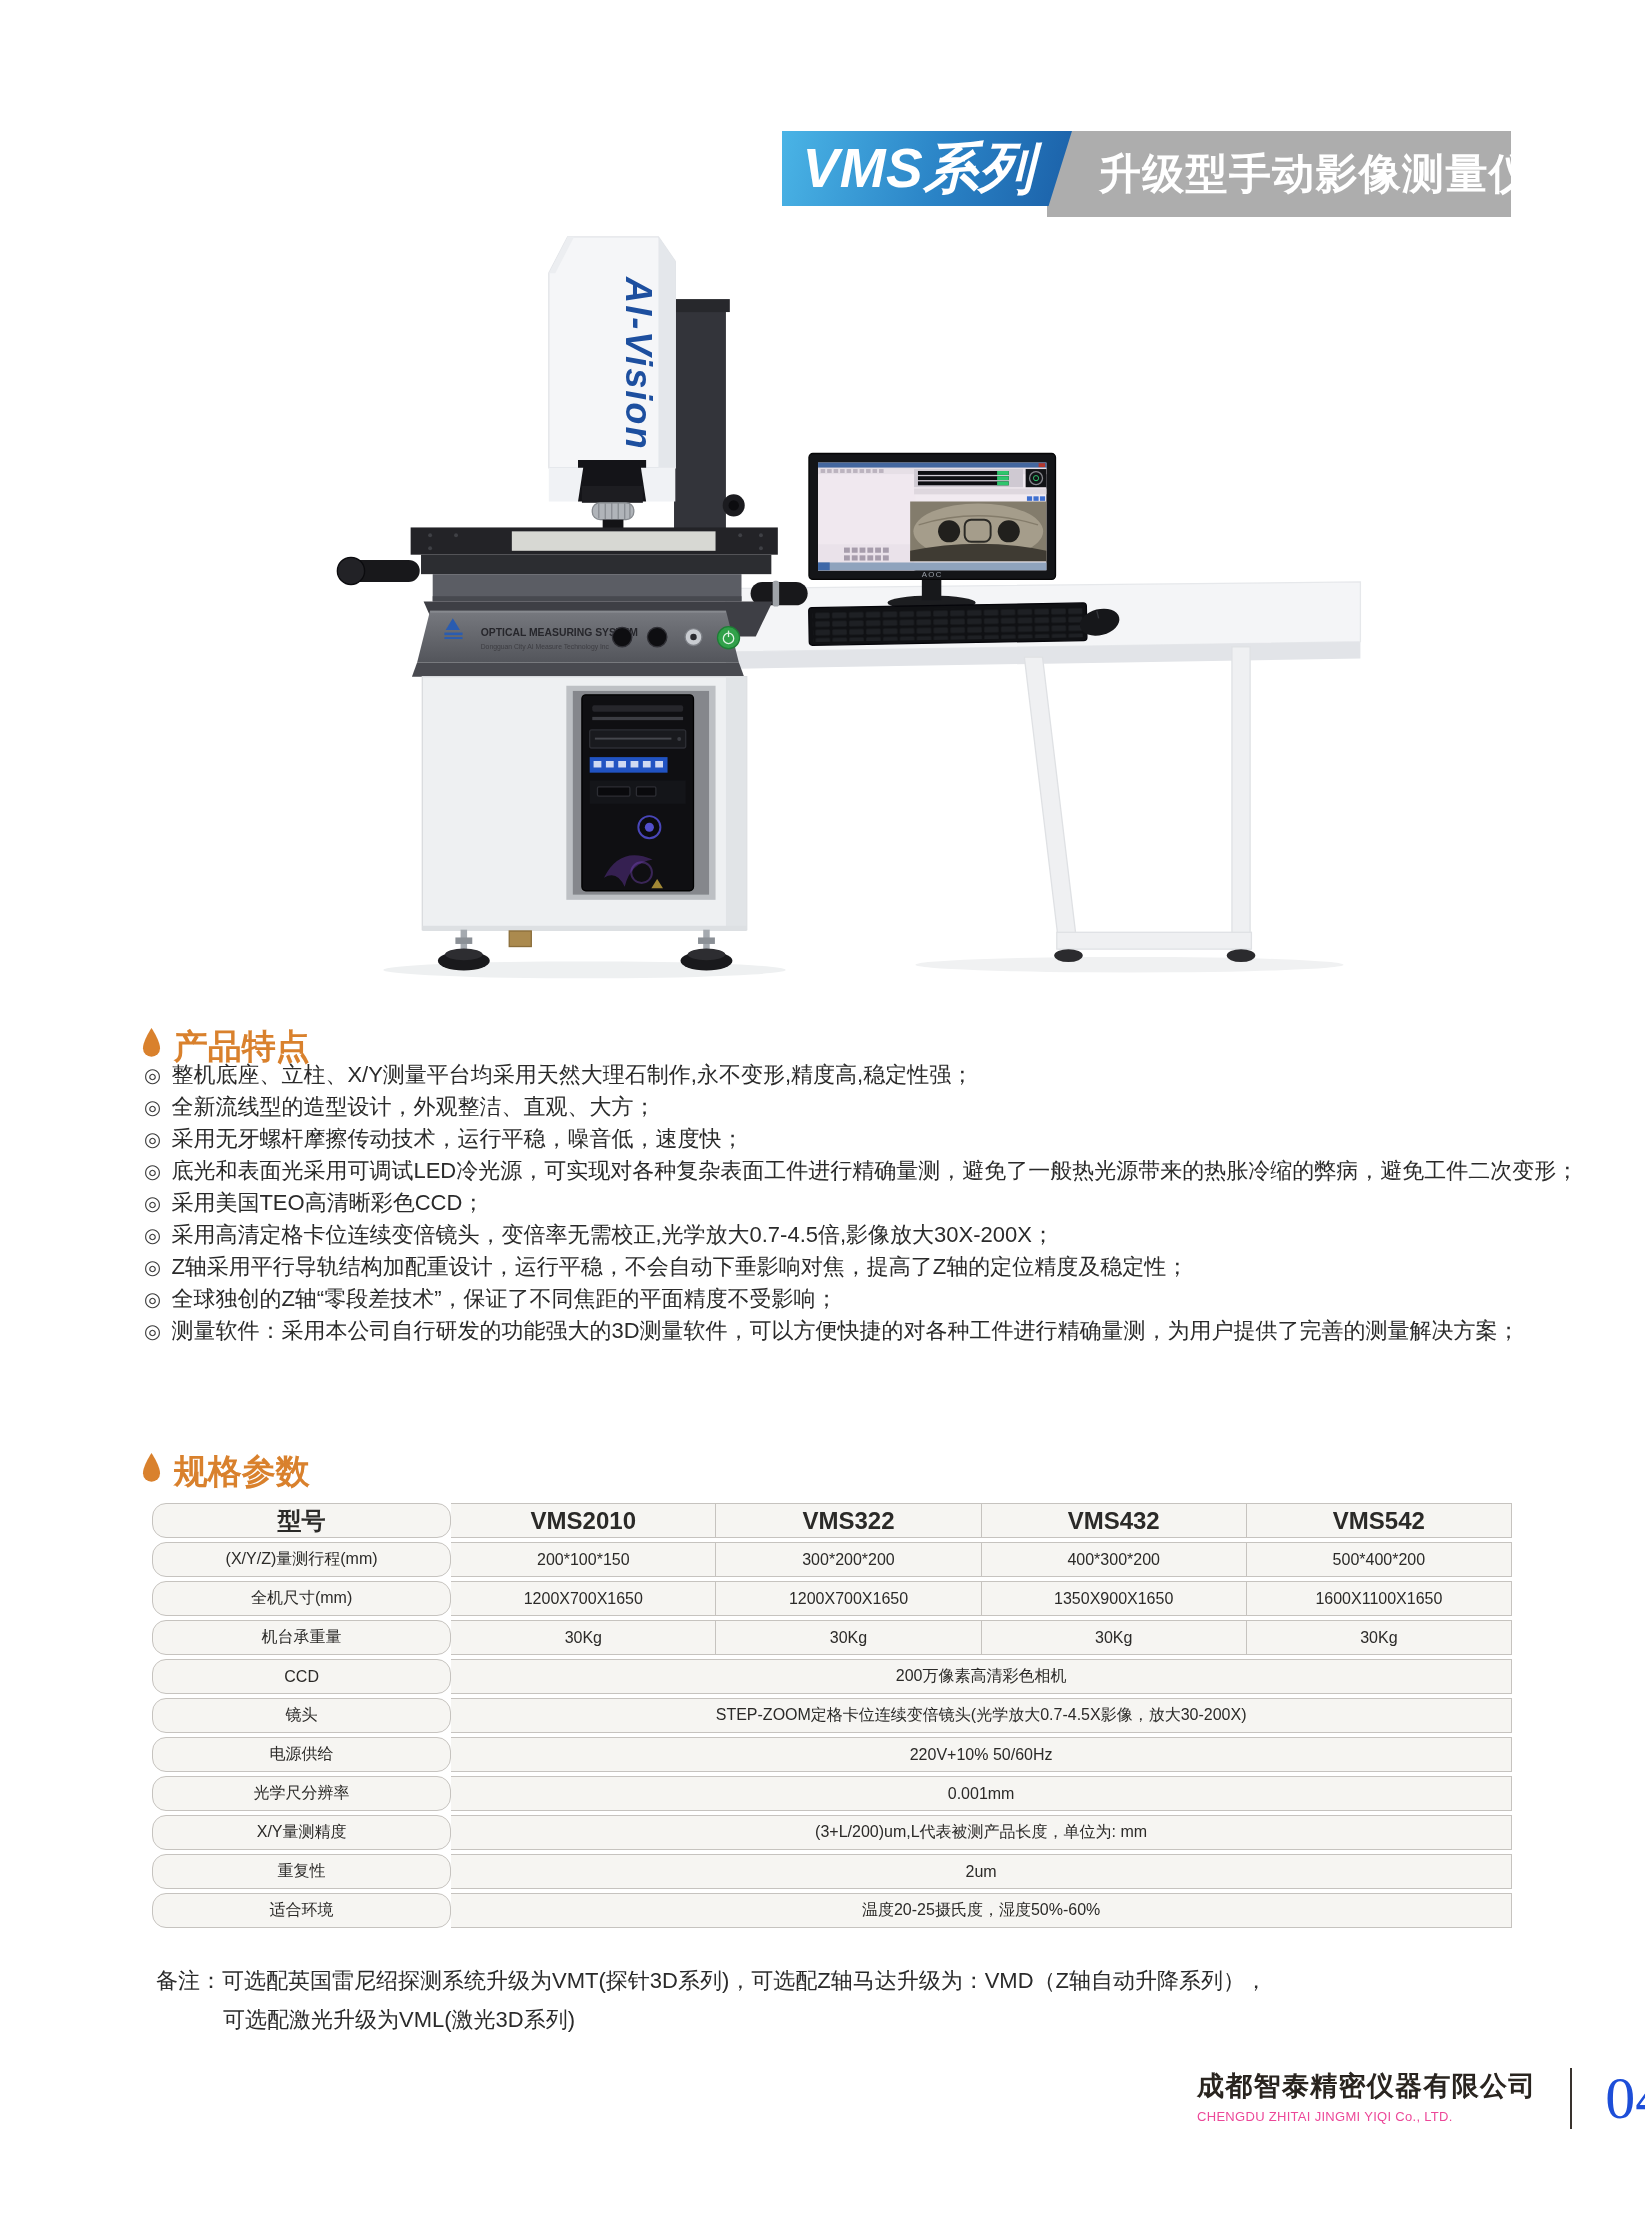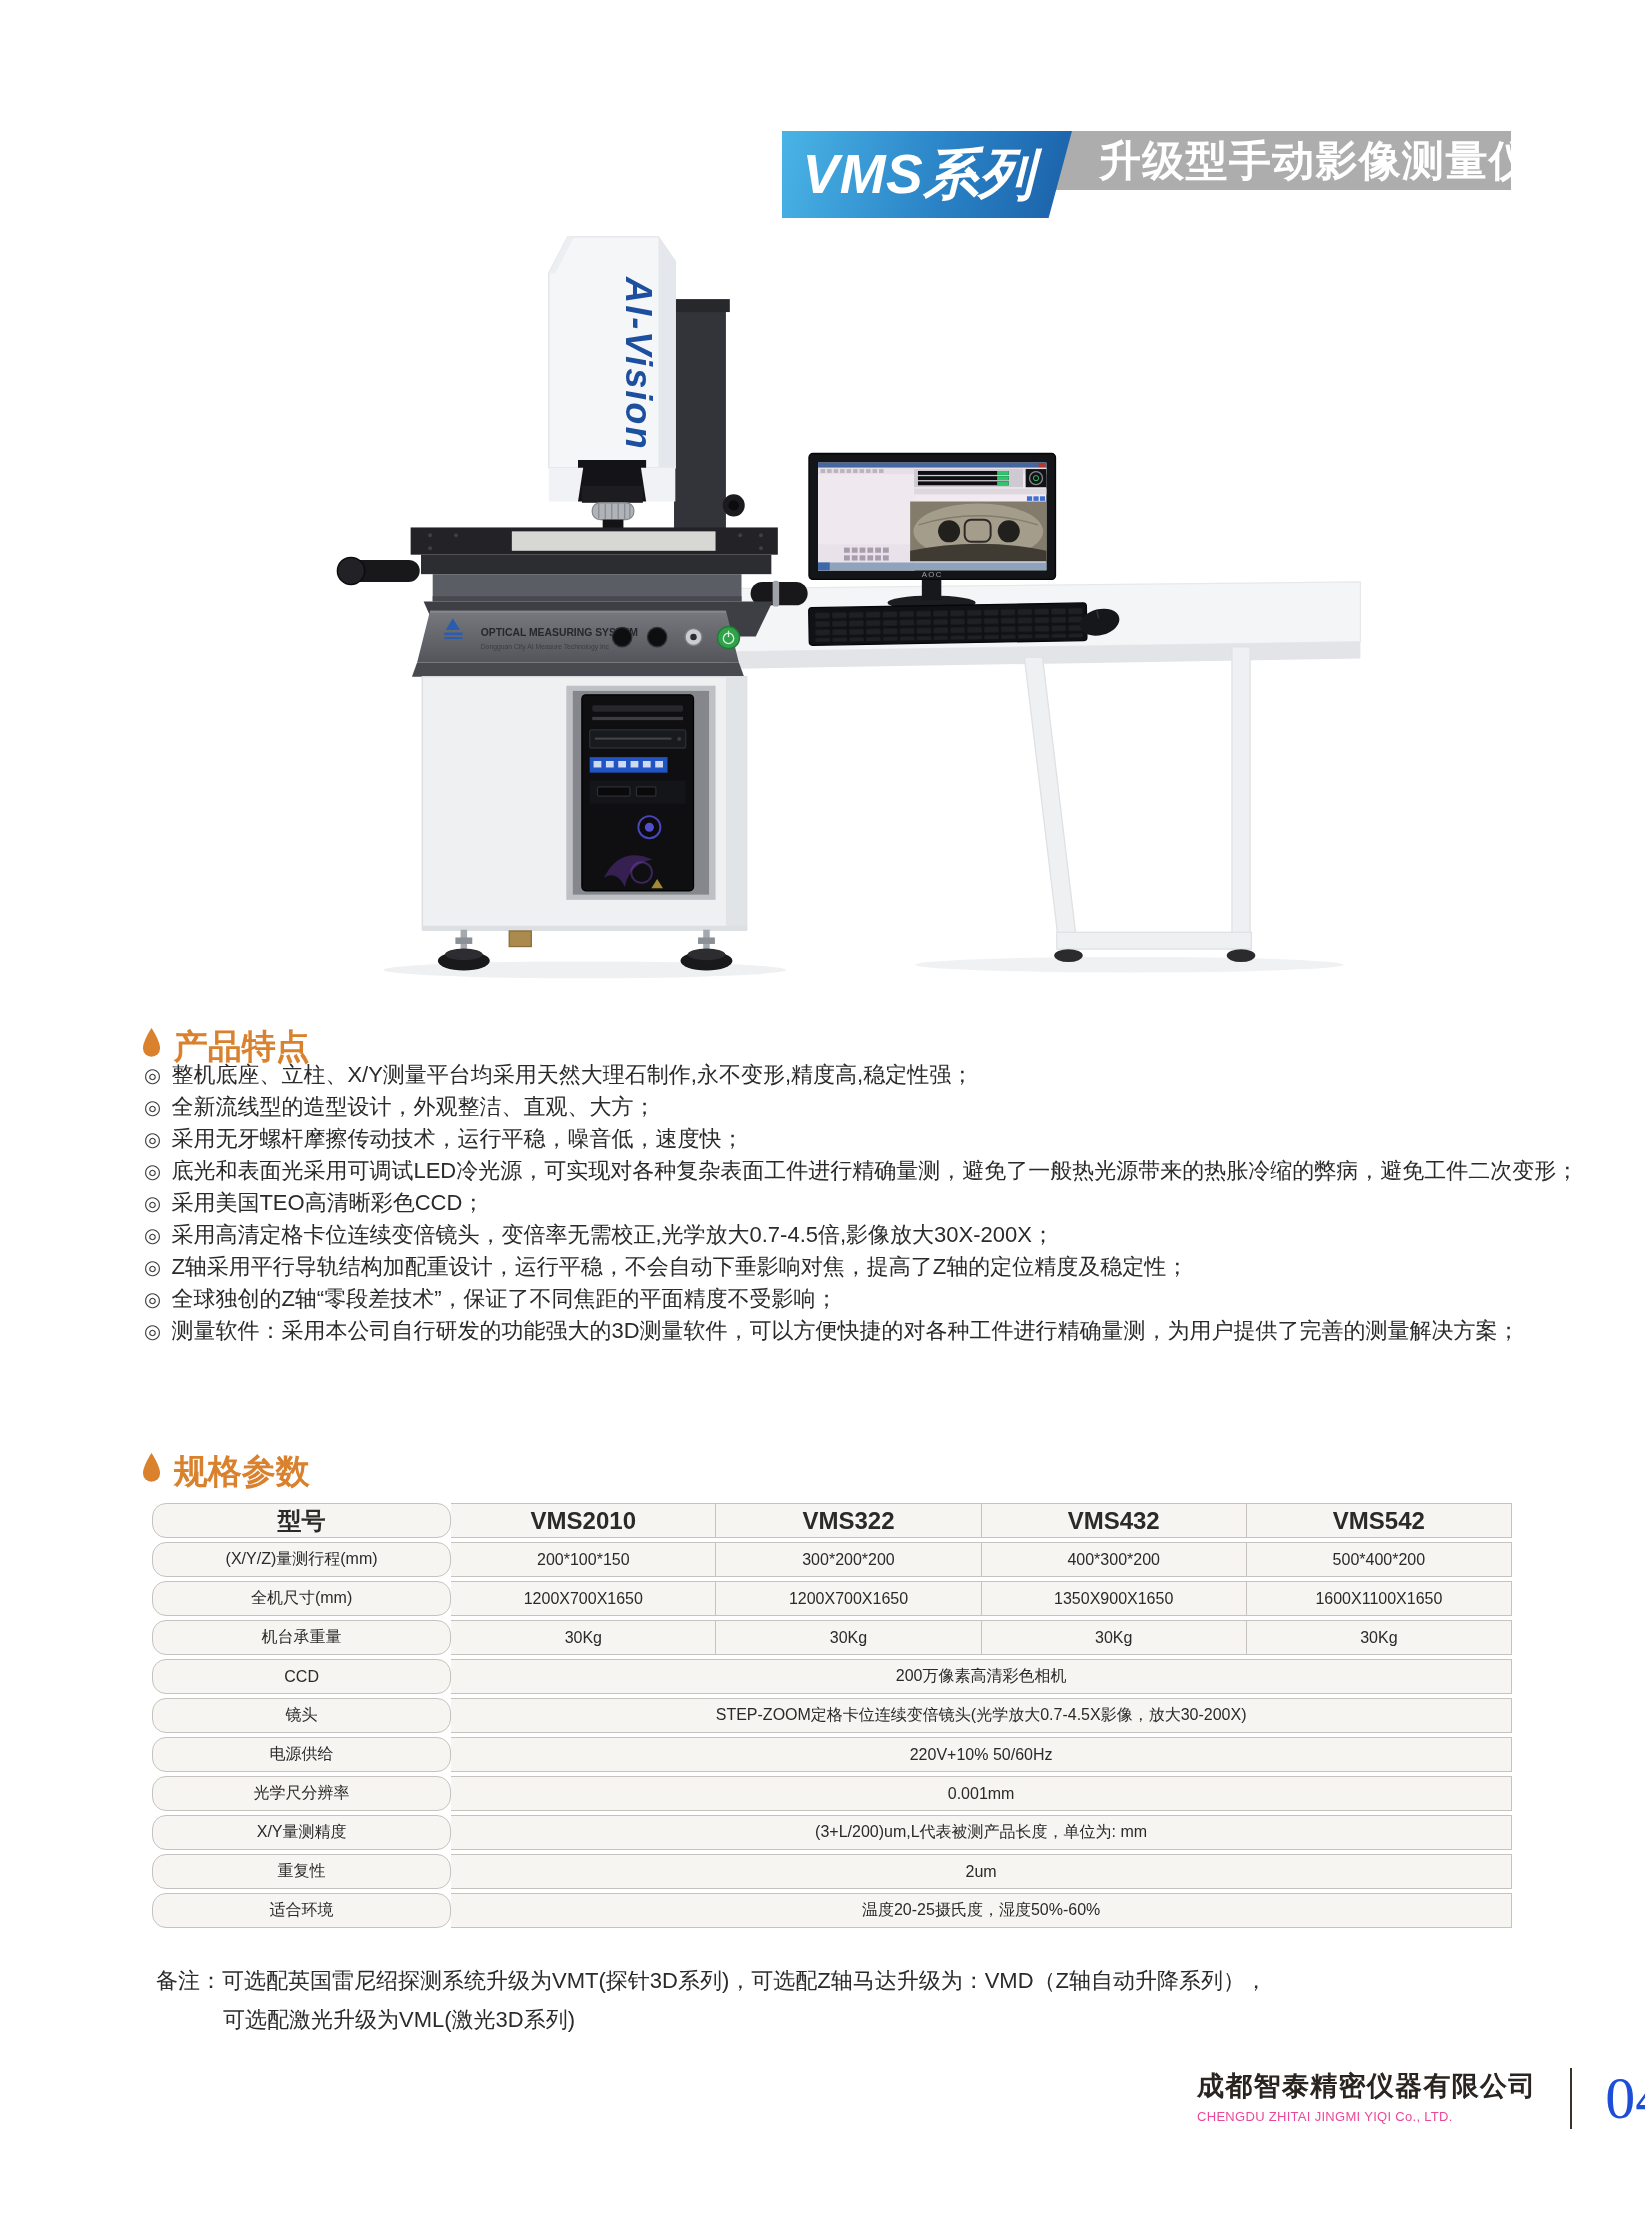--- a/index.html
+++ b/index.html
@@ -5,26 +5,26 @@
   * { margin:0; padding:0; box-sizing:border-box; }
   html,body { background:#ffffff; }
   .page {
     position:relative; width:1646px; height:2227px; background:#ffffff;
     font-family:"Liberation Sans","DejaVu Sans",sans-serif; color:#2a2a2a; overflow:hidden;
   }
 
   
   .band { position:absolute; left:782px; top:131px; height:75px; }
   .band-gray {
-    position:absolute; left:265px; top:0; width:464px; height:59px;
+    position:absolute; left:265px; top:0; width:464px; height:86px;
     background:#adadad; display:flex; align-items:center; padding-left:52px;
   }
   .band-gray .subtitle { font-size:42px; font-weight:700; color:#ffffff; letter-spacing:1.3px; white-space:nowrap; }
   .band-blue {
-    position:absolute; left:0; top:0; width:290px; height:87px;
+    position:absolute; left:0; top:0; width:290px; height:75px;
     background:linear-gradient(105deg,#4ab4e6 0%,#2a83c6 55%,#1b60a8 100%);
     clip-path:polygon(0 0,100% 0,calc(100% - 23.4px) 100%,0 100%);
     display:flex; align-items:center; justify-content:center; padding-right:17px;
   }
   .band-blue .series { font-size:55px; font-weight:800; font-style:italic; color:#ffffff; letter-spacing:0.6px; white-space:nowrap; }
 
   
   .photo { position:absolute; left:325px; top:221px; width:1038px; height:766px; }
 
   

